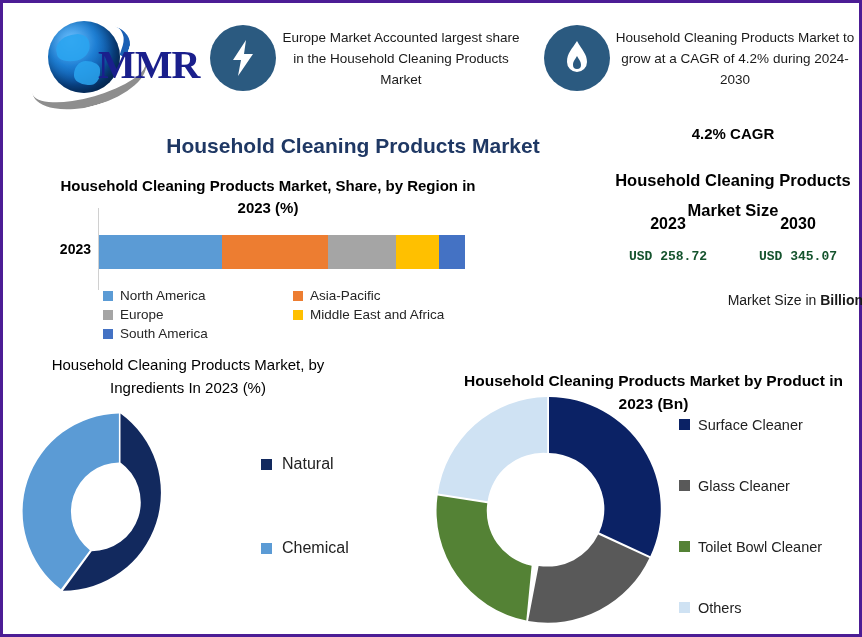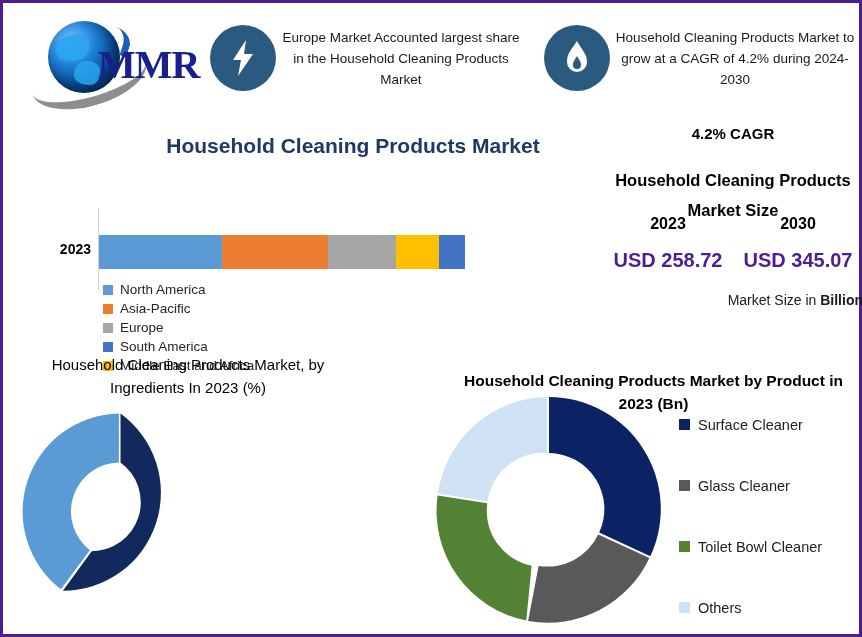--- a/index.html
+++ b/index.html
@@ -89,44 +89,44 @@
   .bar-ylabel{
     position:absolute;left:18px;top:238px;width:70px;text-align:right;
     font-size:14px;font-weight:bold;color:#000;
   }
   .bar-track{
     position:absolute;left:96px;top:232px;height:34px;display:flex;
   }
   .seg{height:34px;}
 
   .bar-legend{
-    position:absolute;left:100px;top:277px;width:380px;
-    display:flex;flex-wrap:wrap;flex-direction:column;
+    position:absolute;left:100px;top:283px;width:380px;
+    display:flex;flex-wrap:wrap;
   }
   .lg-item{display:flex;align-items:center;width:50%;height:19px;font-size:13.5px;color:#262626;}
   .lg-sw{width:10px;height:10px;margin-right:7px;flex:none;}
 
   
   .cagr{
     position:absolute;left:600px;top:122px;width:260px;text-align:center;
     font-size:15px;font-weight:bold;color:#000;
   }
   .size-title{
     position:absolute;left:600px;top:162px;width:260px;text-align:center;
     font-size:16.5px;font-weight:bold;color:#000;line-height:30px;
   }
   .yr-row{
     position:absolute;left:600px;top:212px;width:260px;display:flex;
   }
   .yr{width:50%;text-align:center;font-size:16px;font-weight:bold;color:#000;}
   .val-row{
     position:absolute;left:600px;top:246px;width:260px;display:flex;
   }
-  .val{width:50%;text-align:center;font-size:20px;font-weight:bold;color:#4c1d95;
-       font-family:Liberation Sans, sans-serif;}
+  .val{width:50%;text-align:center;font-size:13px;font-weight:bold;color:#14532d;
+       font-family:Liberation Mono, monospace;}
   .msize{
     position:absolute;left:600px;top:289px;width:260px;text-align:right;
     font-size:14px;color:#1a1a1a;
   }
   .msize b{font-weight:bold;}
 
   
   .d1-title{
     position:absolute;left:10px;top:350px;width:350px;text-align:center;
     font-size:15px;font-weight:normal;color:#000;line-height:23px;
@@ -177,20 +177,21 @@
           <path d="M13 17 C11 21 9 22 9 26 a4 4 0 0 0 8 0 C17 22 15 21 13 17 Z" fill="#2b5a80"></path>
         </svg>
       </div>
       <div class="hdr-txt">Household Cleaning Products Market to grow at a CAGR of 4.2% during 2024-2030</div>
     </div>
 
   </div>
 
   <div class="main-title">Household Cleaning Products Market</div>
 
+  <div class="bar-title">Household Cleaning Products Market, Share, by Region in 2023 (%)</div>
   <div class="bar-axis"></div>
   <div class="bar-ylabel">2023</div>
 
   <div class="bar-track">
     <div class="seg" style="width:123px;background:#5b9bd5;"></div>
     <div class="seg" style="width:106px;background:#ed7d31;"></div>
     <div class="seg" style="width:68px;background:#a5a5a5;"></div>
     <div class="seg" style="width:43px;background:#ffc000;"></div>
     <div class="seg" style="width:26px;background:#4472c4;"></div>
   </div>
@@ -202,26 +203,26 @@
     </div>
     <div class="lg-item">
       <span class="lg-sw" style="background:#ed7d31;"></span>
       <span>Asia-Pacific</span>
     </div>
     <div class="lg-item">
       <span class="lg-sw" style="background:#a5a5a5;"></span>
       <span>Europe</span>
     </div>
     <div class="lg-item">
+      <span class="lg-sw" style="background:#ffc000;"></span>
+      <span>Middle East and Africa</span>
+    </div>
+    <div class="lg-item">
       <span class="lg-sw" style="background:#4472c4;"></span>
       <span>South America</span>
-    </div>
-    <div class="lg-item">
-      <span class="lg-sw" style="background:#ffc000;"></span>
-      <span>Middle East and Africa</span>
     </div>
   </div>
 
   <div class="cagr">4.2% CAGR</div>
   <div class="size-title">Household Cleaning Products Market Size</div>
   <div class="yr-row">
     <div class="yr">2023</div>
     <div class="yr">2030</div>
   </div>
   <div class="val-row">
@@ -232,20 +233,30 @@
     <span>Market Size in </span><b>Billion</b>
   </div>
 
   <div class="d1-title">Household Cleaning Products Market, by Ingredients In 2023 (%)</div>
   <svg class="donut1" viewBox="0 0 205 205">
 
     <path d="M102.5 4.5 A98 98 0 0 1 44.9 181.8 L73.7 142.2 A49 49 0 0 0 102.5 53.5 Z" fill="#12295e"></path>
 
     <path d="M42.9 180.2 A98 98 0 0 1 100.9 4.5 L100.9 53.5 A49 49 0 0 0 71.9 141.2 Z" fill="#5b9bd5"></path>
   </svg>
+  <div class="d1-legend">
+    <div class="lg2">
+      <span class="lg2-sw" style="background:#12295e;"></span>
+      <span>Natural</span>
+    </div>
+    <div class="lg2">
+      <span class="lg2-sw" style="background:#5b9bd5;"></span>
+      <span>Chemical</span>
+    </div>
+  </div>
 
   <div class="d2-title">Household Cleaning Products Market by Product in 2023 (Bn)</div>
   <svg class="donut2" viewBox="0 0 236 236">
 
     <path d="M118 6 A112 112 0 0 1 219.3 165.3 L168.2 141.5 A56 56 0 0 0 118 62 Z" fill="#0b2265"></path>
 
     <path d="M218.4 166.9 A112 112 0 0 1 97.1 229.9 L107.6 174.9 A56 56 0 0 0 167.2 143.5 Z" fill="#595959"></path>
 
     <path d="M95.3 229.6 A112 112 0 0 1 6.6 104.4 L56.3 112.2 A56 56 0 0 0 100.6 174.8 Z" fill="#548235"></path>
 

